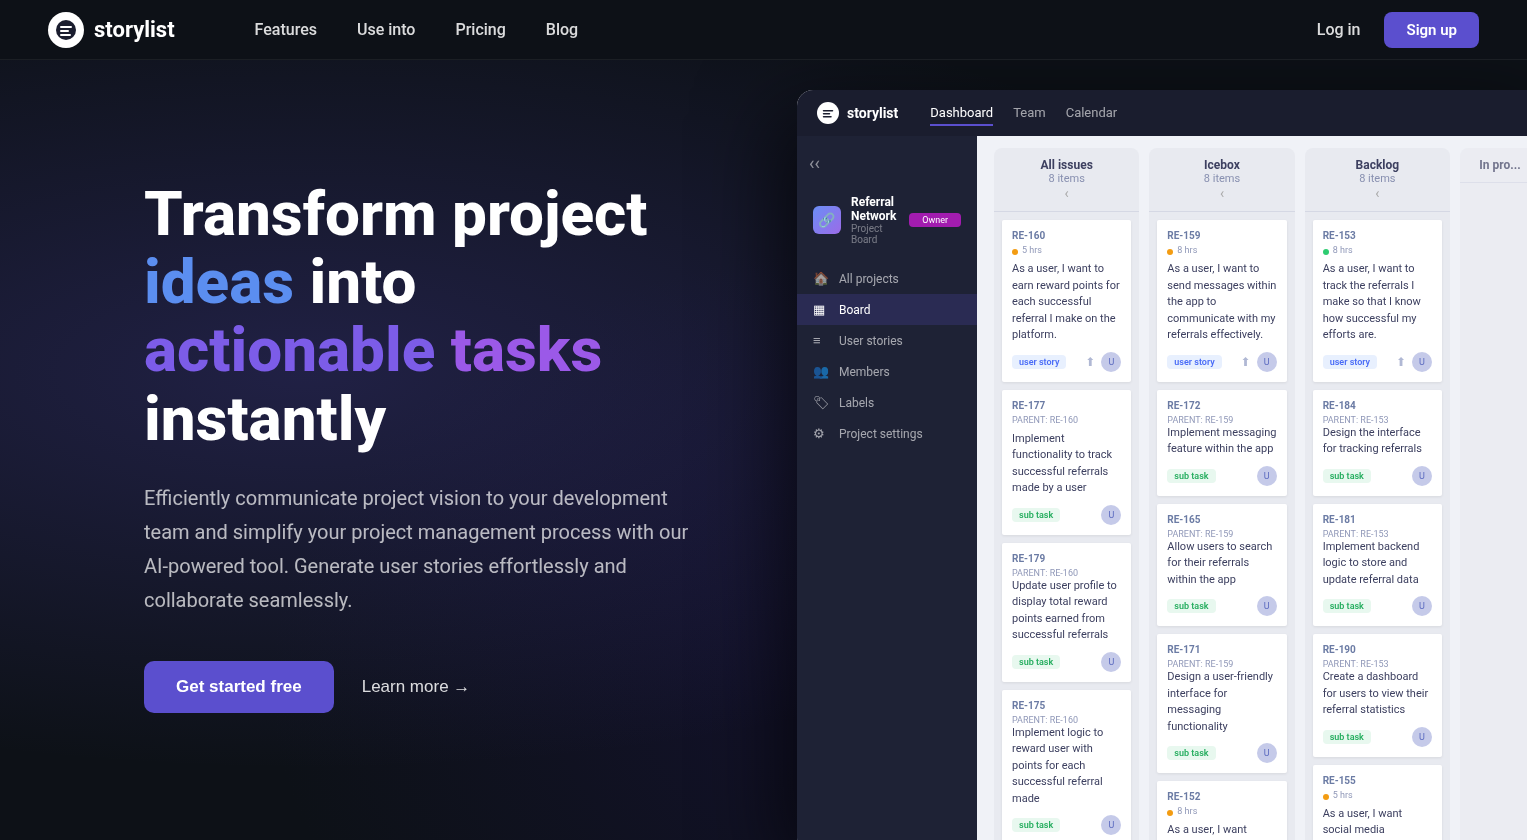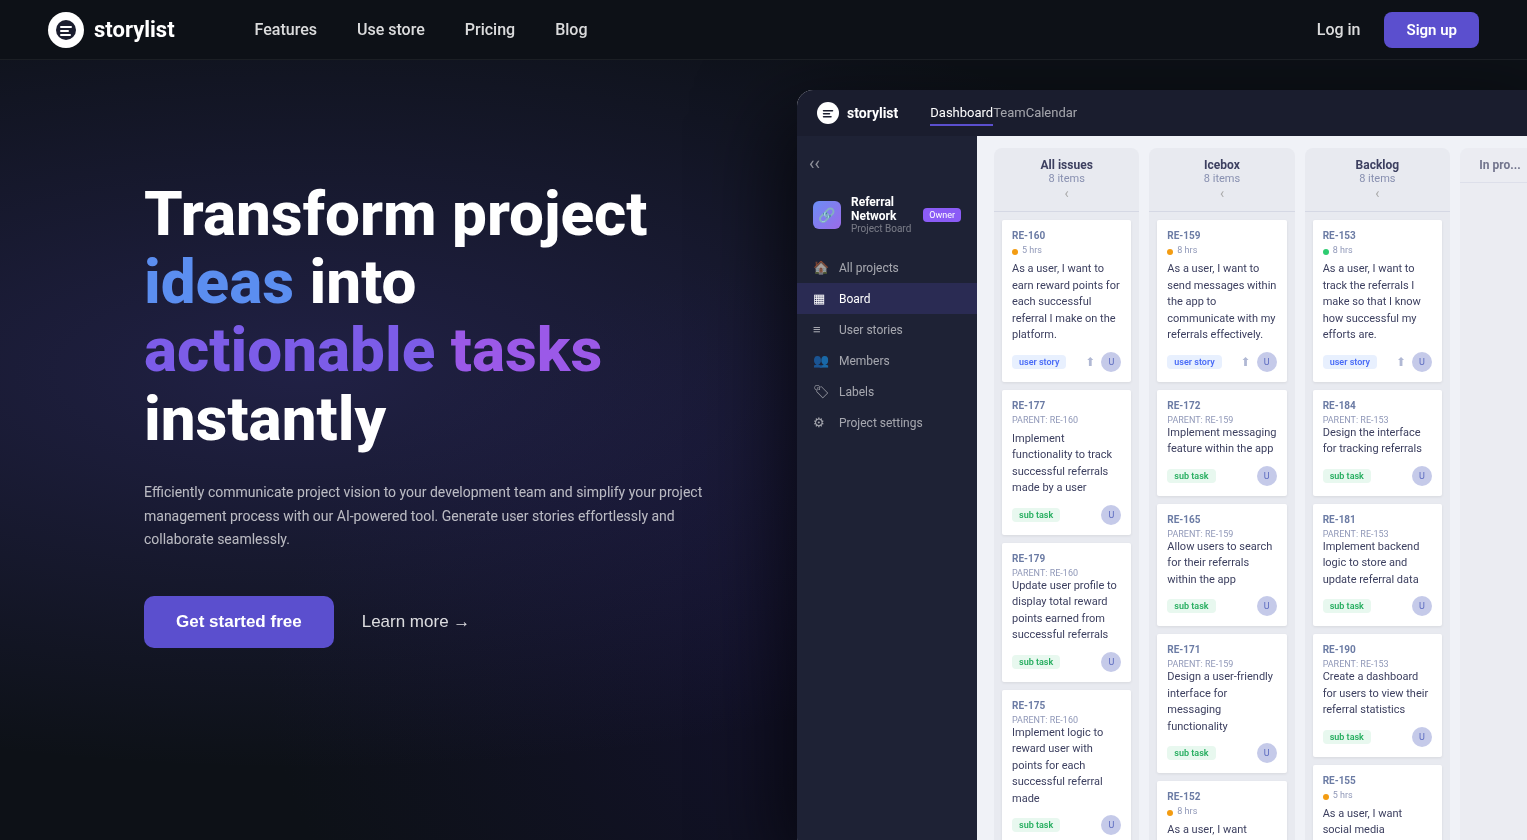--- a/index.html
+++ b/index.html
@@ -117,21 +117,21 @@
       color: #5b8ef0;
     }
     .hero-title .word-actionable {
       color: #7c5ce8;
     }
     .hero-title .word-tasks {
       color: #9b59e8;
     }
 
     .hero-subtitle {
-      font-size: 14px;
+      font-size: 20px;
       color: rgba(255,255,255,0.7);
       line-height: 1.7;
       margin-bottom: 44px;
       max-width: 560px;
     }
 
     .hero-buttons {
       display: flex;
       align-items: center;
       gap: 28px;
@@ -203,20 +203,21 @@
       width: 22px;
       height: 22px;
       background: #fff;
       border-radius: 50%;
       display: flex;
       align-items: center;
       justify-content: center;
     }
     .app-nav-tabs {
       display: flex;
+      gap: 20px;
       margin-left: 8px;
     }
     .app-nav-tab {
       color: rgba(255,255,255,0.6);
       font-size: 13px;
       padding: 4px 0;
       cursor: pointer;
     }
     .app-nav-tab.active {
       color: #fff;
@@ -267,23 +268,23 @@
       font-size: 12px;
       font-weight: 700;
       color: #fff;
     }
     .sidebar-project-sub {
       font-size: 10px;
       color: rgba(255,255,255,0.4);
     }
     .sidebar-badge {
       font-size: 9px;
-      background: #8b5cf6;
-      color: #fff;
-      padding: 2px 6px;
+      background: #a21caf;
+      color: #fff;
+      padding: 2px 13px;
       border-radius: 4px;
     }
 
     .sidebar-nav-item {
       display: flex;
       align-items: center;
       gap: 10px;
       padding: 8px 16px;
       font-size: 12px;
       color: rgba(255,255,255,0.6);
@@ -431,21 +432,21 @@
         <rect x="5" y="7" width="12" height="2" rx="1" fill="white"></rect>
         <rect x="5" y="11" width="9" height="2" rx="1" fill="white"></rect>
         <rect x="5" y="15" width="11" height="2" rx="1" fill="white"></rect>
       </svg>
     </div>
     <span>storylist</span>
   </a>
 
   <ul class="nav-links">
     <li><a href="#">Features</a></li>
-    <li><a href="#">Use store</a></li>
+    <li><a href="#">Use into</a></li>
     <li><a href="#">Pricing</a></li>
     <li><a href="#">Blog</a></li>
   </ul>
 
   <div class="nav-right">
     <a class="nav-login" href="#">Log in</a>
     <a class="nav-signup" href="#">Sign up</a>
   </div>
 </nav>
 

